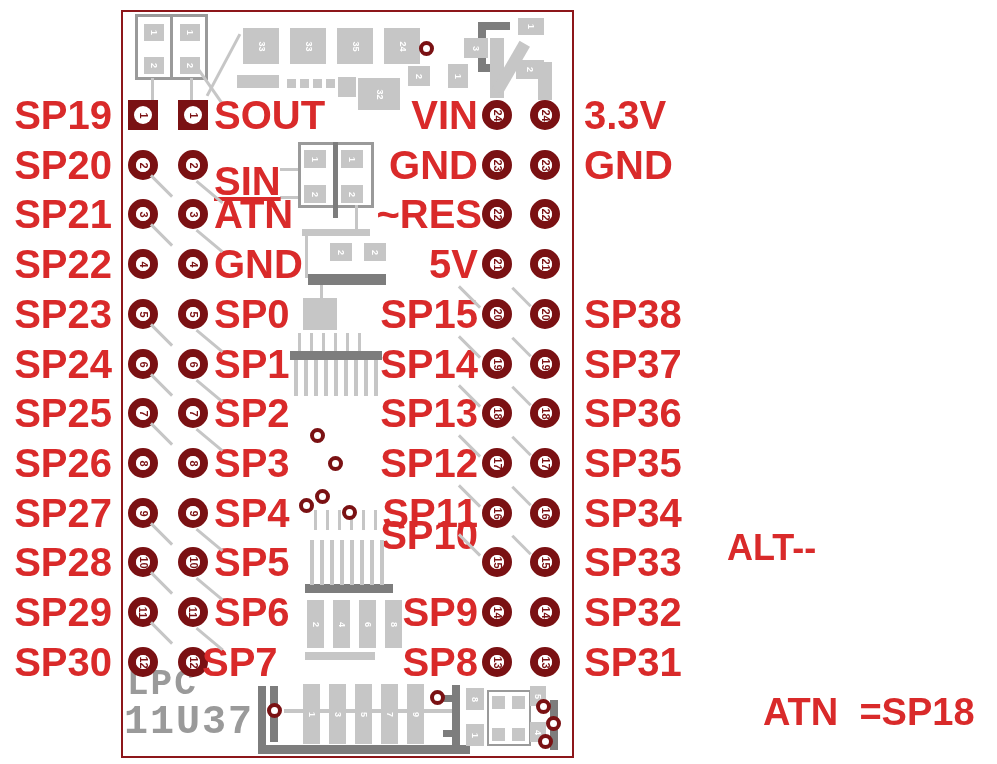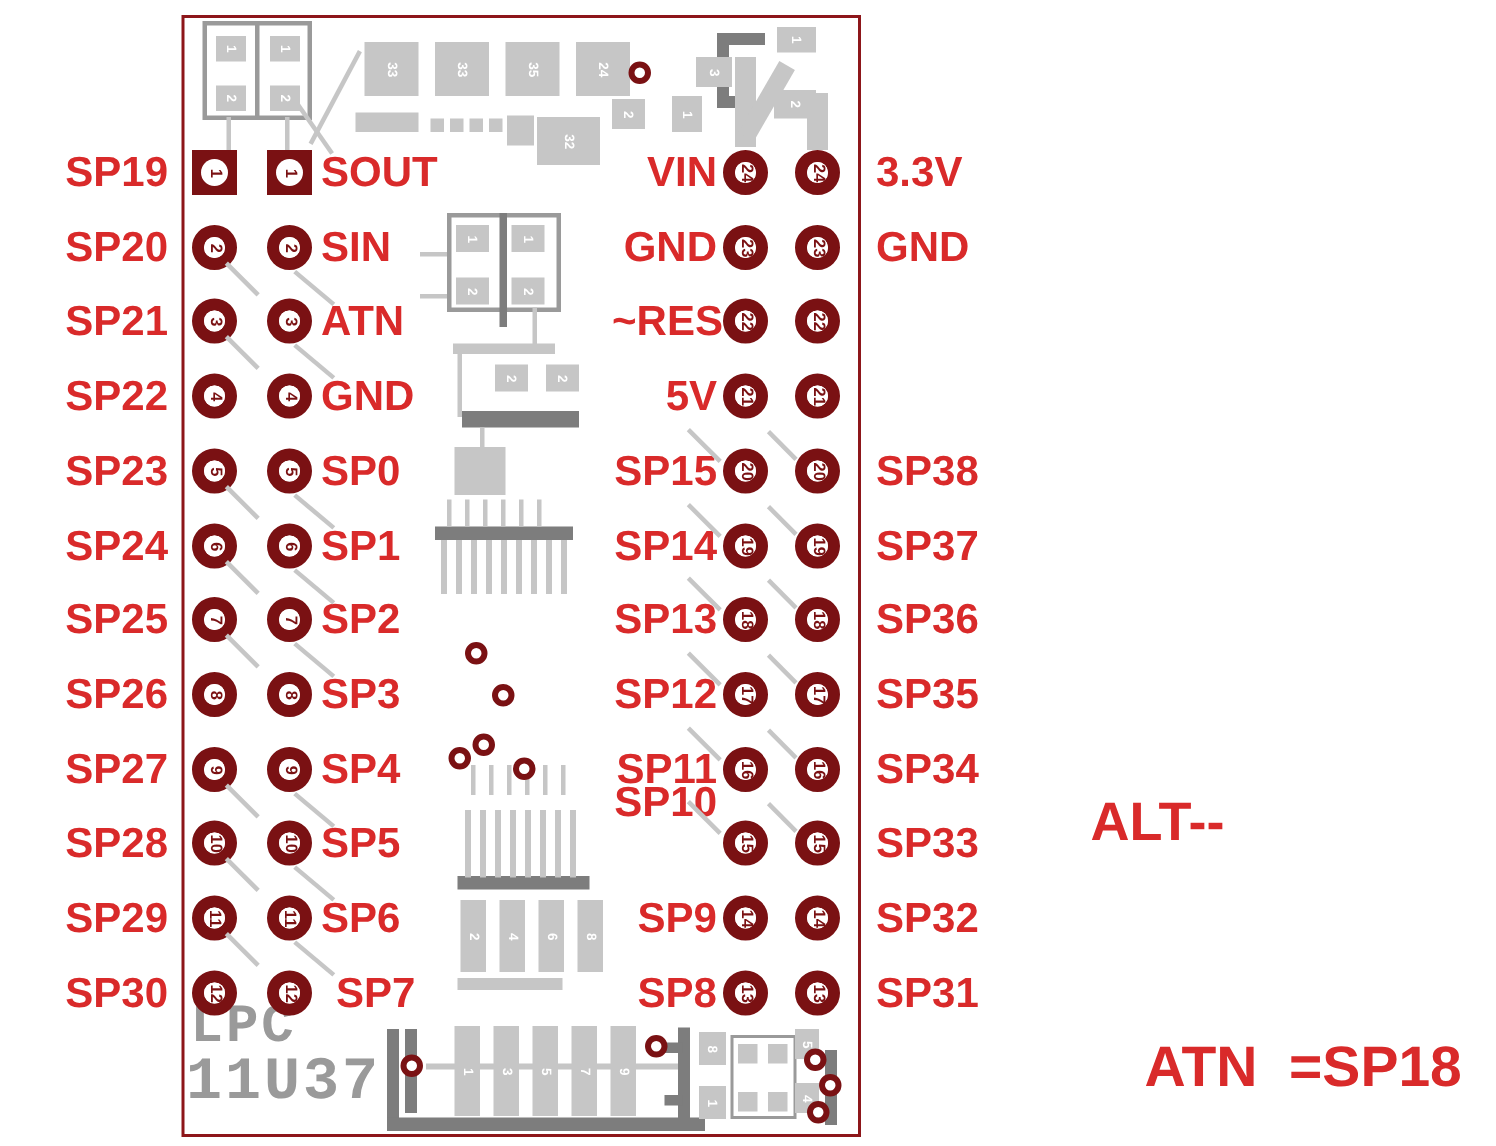--- a/index.html
+++ b/index.html
@@ -3,21 +3,21 @@
 <meta charset="utf-8">
 <style>
   html,body{margin:0;padding:0;background:#fff;}
   #canvas{position:relative;width:997px;height:764px;background:#ffffff;overflow:hidden;
           font-family:"Liberation Sans",sans-serif;}
   :root{--red:#d92a2a;--dark:#7a1113;--silk:#c6c6c6;--silkmid:#b2b2b2;--silkdark:#7d7d7d;--ref:#9a9a9a;}
 
   .board{position:absolute;left:121px;top:10px;width:453px;height:748px;
          border:2px solid #8d161a;box-sizing:border-box;background:#fff;}
 
-  .lbl{position:absolute;font-weight:bold;font-size:28px;line-height:46px;height:46px;
+  .lbl{position:absolute;font-weight:bold;font-size:40px;line-height:46px;height:46px;
        color:var(--red);white-space:pre;}
   .lbl.r{text-align:right;}
 
   .pad{position:absolute;width:30px;height:30px;box-sizing:border-box;border-radius:50%;
        background:#fff;border:8px solid var(--dark);display:flex;align-items:center;justify-content:center;}
   .pad.square{border-radius:0;border:none;background:var(--dark);}
   .pad .hole{display:flex;align-items:center;justify-content:center;background:#fff;border-radius:50%;
              width:14px;height:14px;}
   .pad.square .hole{width:18px;height:18px;}
   .pin{font-weight:bold;font-size:11px;color:var(--dark);transform:rotate(90deg);line-height:1;}
@@ -134,21 +134,21 @@
       <div class="pad" style="left: 128px; top: 150px;">
         <div class="hole">
           <span class="pin">2</span>
         </div>
       </div>
       <div class="pad" style="left: 178px; top: 150px;">
         <div class="hole">
           <span class="pin">2</span>
         </div>
       </div>
-      <div class="lbl" style="left: 214px; top: 142px; width: 160px;">SIN</div>
+      <div class="lbl" style="left: 214px; top: 158px; width: 160px; text-decoration: underline;">SIN</div>
       <div class="lbl r" style="left: 320px; top: 142px; width: 158px;">GND</div>
       <div class="pad" style="left: 482px; top: 150px;">
         <div class="hole">
           <span class="pin">23</span>
         </div>
       </div>
       <div class="pad" style="left: 530px; top: 150px;">
         <div class="hole">
           <span class="pin">23</span>
         </div>
@@ -372,21 +372,21 @@
       <div class="pad" style="left: 128px; top: 647px;">
         <div class="hole">
           <span class="pin">12</span>
         </div>
       </div>
       <div class="pad" style="left: 178px; top: 647px;">
         <div class="hole">
           <span class="pin">12</span>
         </div>
       </div>
-      <div class="lbl" style="left: 224px; top: 639px; width: 160px;">SP7</div>
+      <div class="lbl" style="left: 202px; top: 639px; width: 160px;">SP7</div>
       <div class="lbl r" style="left: 320px; top: 639px; width: 158px;">SP8</div>
       <div class="pad" style="left: 482px; top: 647px;">
         <div class="hole">
           <span class="pin">13</span>
         </div>
       </div>
       <div class="pad" style="left: 530px; top: 647px;">
         <div class="hole">
           <span class="pin">13</span>
         </div>

